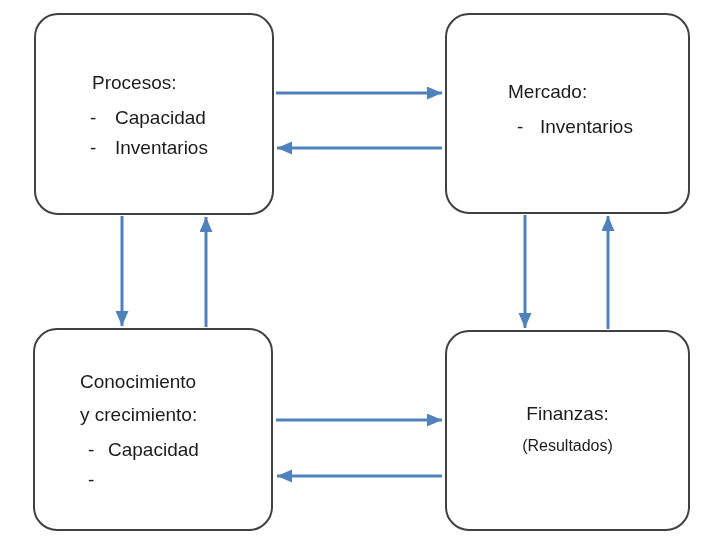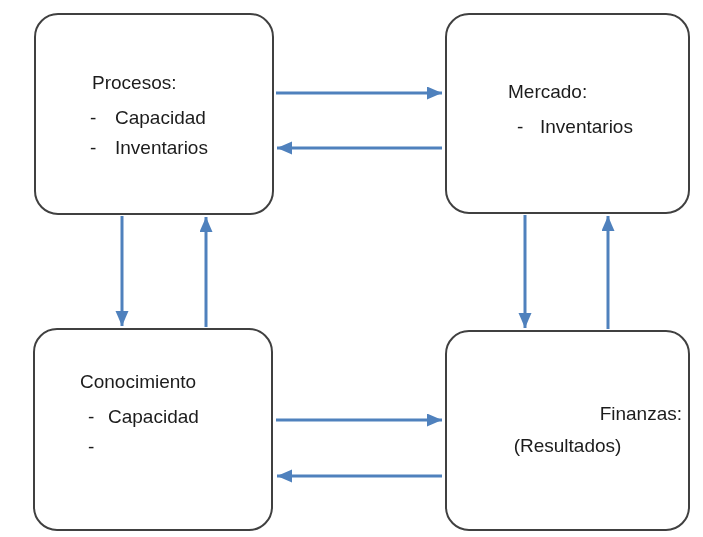--- a/index.html
+++ b/index.html
@@ -66,22 +66,22 @@
 
   
   .node.conocimiento { left: 33px; top: 328px; width: 240px; height: 203px; padding: 35px 24px 0 45px; }
   .node.conocimiento .title-line { font-size: 19px; line-height: 33px; }
   .node.conocimiento .title-block { margin-bottom: 4px; }
   .node.conocimiento .bullet-row { margin-left: 8px; }
   .node.conocimiento .bullet-row .dash { width: 20px; }
 
   
   .node.finanzas { left: 445px; top: 330px; width: 245px; height: 201px; padding: 69px 6px 0 6px; text-align: center; }
-  .node.finanzas .title { margin-bottom: 6px; text-align: right; }
-  .node.finanzas .subtitle { font-size: 19px; line-height: 26px; }
+  .node.finanzas .title { margin-bottom: 6px; }
+  .node.finanzas .subtitle { font-size: 16px; line-height: 26px; }
 </style>
 </head>
 <body>
 
 <div class="canvas">
 
   <svg class="arrow-layer" width="703" height="537" viewBox="0 0 703 537" xmlns="http://www.w3.org/2000/svg">
     <defs>
       <marker id="ah" markerUnits="userSpaceOnUse" markerWidth="16" markerHeight="14" refX="15" refY="6.5" orient="auto">
         <path d="M0,0 L15,6.5 L0,13 Z"></path>
@@ -113,20 +113,21 @@
     <div class="title">Mercado:</div>
     <div class="bullet-row">
       <span class="dash">-</span>
       <span class="lbl">Inventarios</span>
     </div>
   </div>
 
   <div class="node conocimiento">
     <div class="title-block">
       <div class="title-line">Conocimiento</div>
+      <div class="title-line">y crecimiento:</div>
     </div>
     <div class="bullet-row">
       <span class="dash">-</span>
       <span class="lbl">Capacidad</span>
     </div>
     <div class="bullet-row">
       <span class="dash">-</span>
     </div>
   </div>
 

